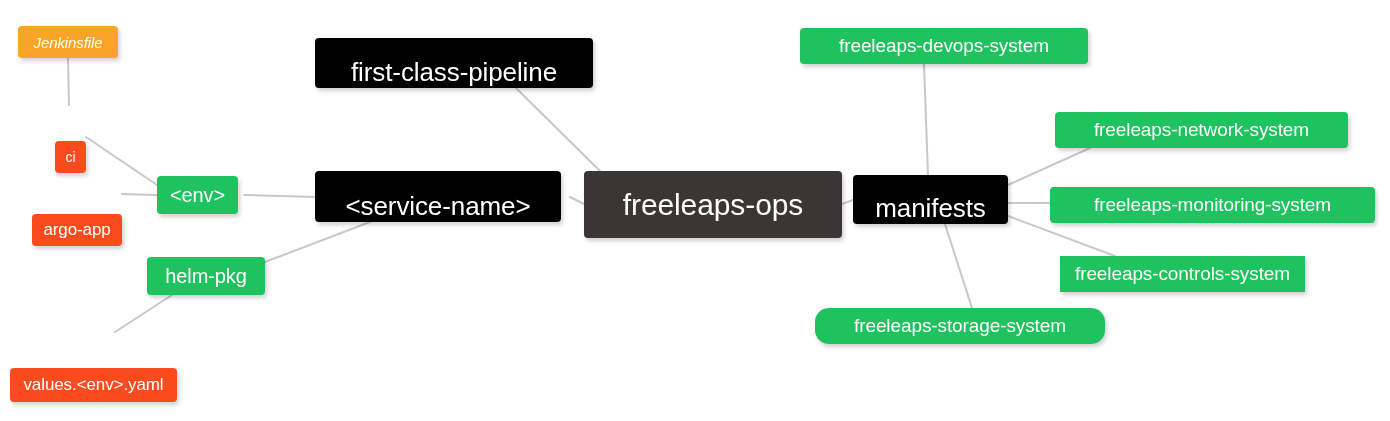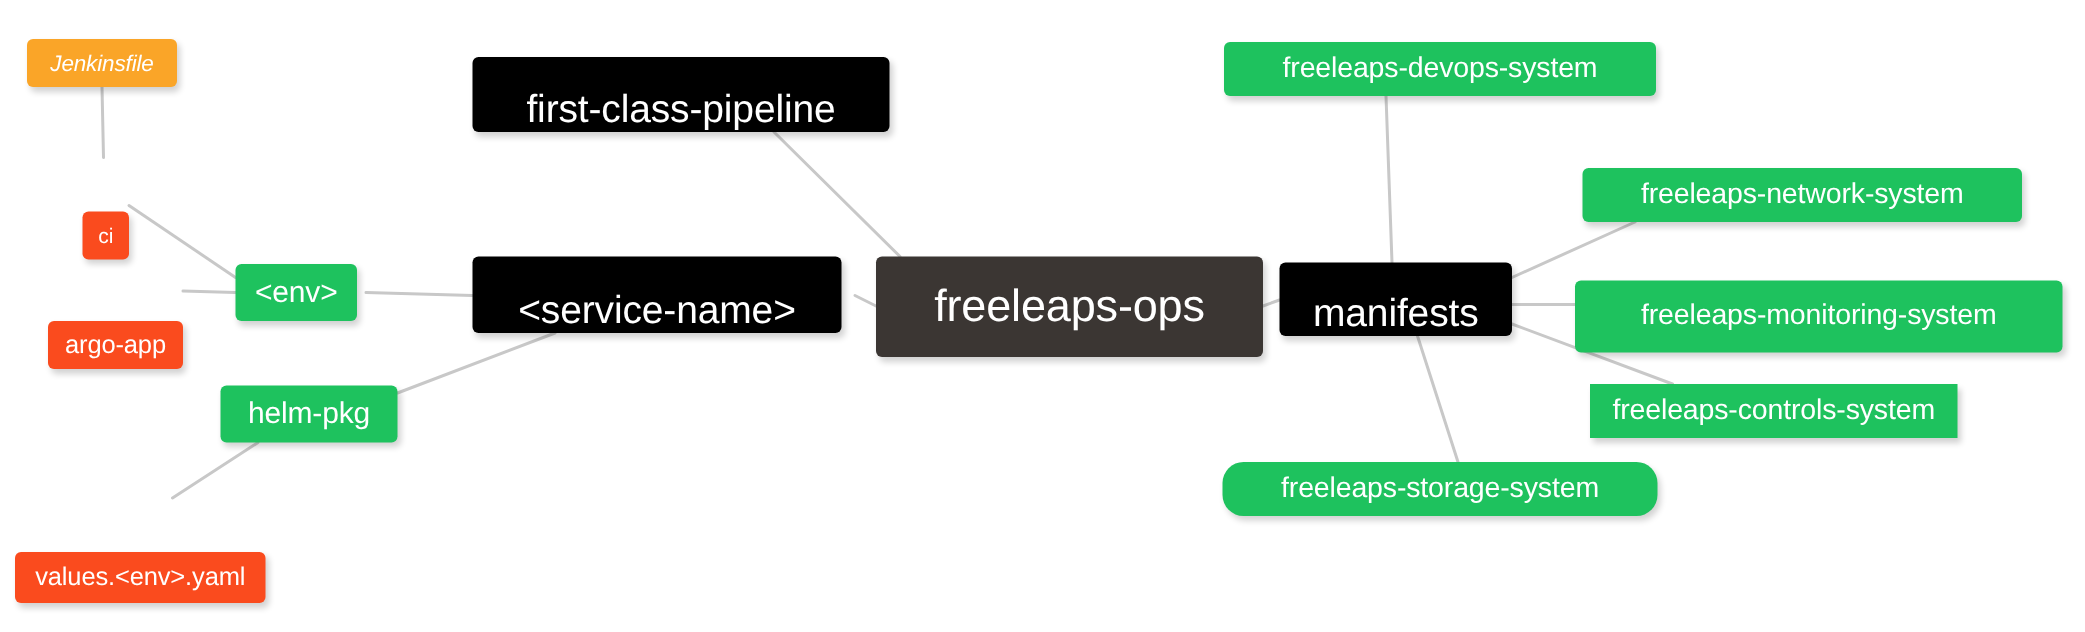--- a/index.html
+++ b/index.html
@@ -86,27 +86,27 @@
       </div>
       <div class="node n-red" style="left: 32px; top: 178px; width: 90px; height: 32px; font-size: 17px; border-radius: 4px;">
         <span>argo-app</span>
       </div>
       <div class="node n-red" style="left: 10px; top: 332px; width: 167px; height: 34px; font-size: 17px; border-radius: 4px;">
         <span>values.&lt;env&gt;.yaml</span>
       </div>
       <div class="node n-orange" style="left: 18px; top: 26px; width: 100px; height: 32px; font-size: 15px; border-radius: 4px;">
         <span>Jenkinsfile</span>
       </div>
-      <div class="node n-green" style="left: 800px; top: 28px; width: 288px; height: 36px; font-size: 19px; border-radius: 4px; margin-left: 16px;">
+      <div class="node n-green" style="left: 800px; top: 28px; width: 288px; height: 36px; font-size: 19px; border-radius: 4px;">
         <span>freeleaps-devops-system</span>
       </div>
       <div class="node n-green" style="left: 1055px; top: 112px; width: 293px; height: 36px; font-size: 19px; border-radius: 4px;">
         <span>freeleaps-network-system</span>
       </div>
-      <div class="node n-green" style="left: 1050px; top: 187px; width: 325px; height: 48px; font-size: 19px; border-radius: 4px;">
+      <div class="node n-green" style="left: 1050px; top: 187px; width: 325px; height: 36px; font-size: 19px; border-radius: 4px;">
         <span>freeleaps-monitoring-system</span>
       </div>
       <div class="node n-green" style="left: 1060px; top: 256px; width: 245px; height: 36px; font-size: 19px; border-radius: 0;">
         <span>freeleaps-controls-system</span>
       </div>
       <div class="node n-green" style="left: 815px; top: 308px; width: 290px; height: 36px; font-size: 19px; border-radius: 14px;">
         <span>freeleaps-storage-system</span>
       </div>
     </div>
 </div>

